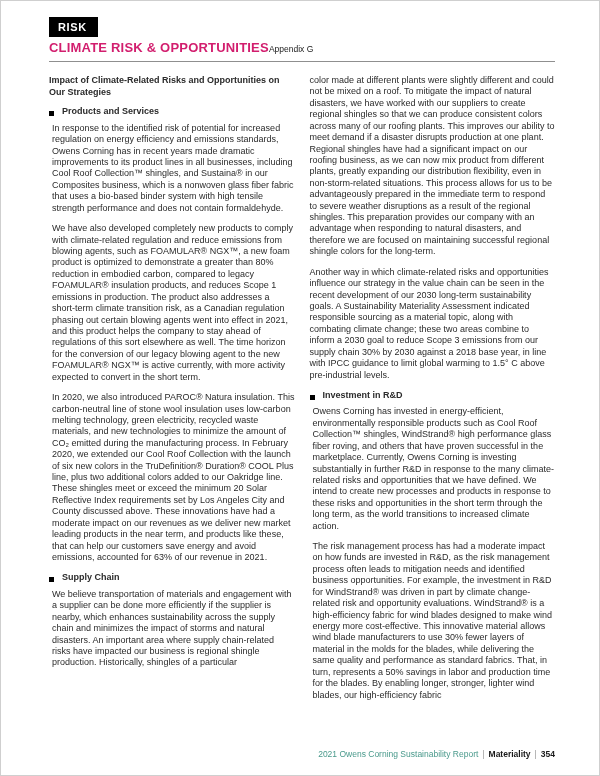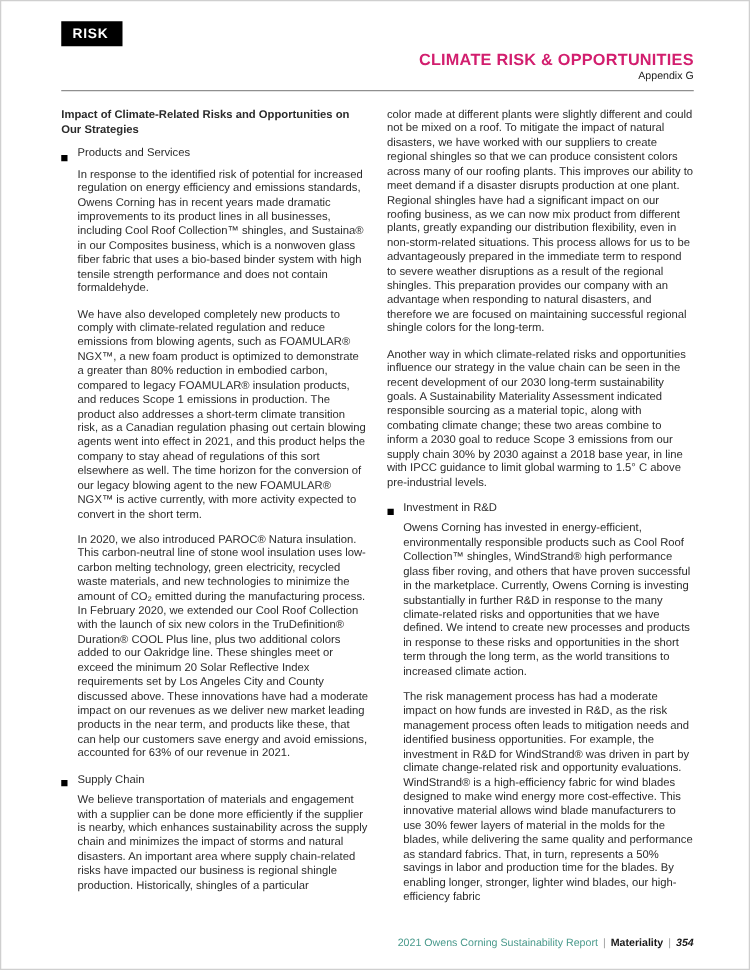--- a/index.html
+++ b/index.html
@@ -16,56 +16,55 @@
   }
   .page-header { padding:16px 44px 0 48px; }
   .tcfd-tag {
     display:inline-block;
     background:#000000; color:#ffffff;
     font-weight:bold; font-size:11px;
     letter-spacing:0.6px;
     padding:4px 11px 4px 9px;
   }
   .title-row {
-    display:flex; justify-content:space-between; align-items:flex-end;
+    display:flex; justify-content:flex-start; align-items:flex-end;
     margin-top:3px;
-    flex-direction:column;
   }
   .page-title {
     margin:0;
     color:var(--brand-pink, #D21E6E);
     font-size:13px; font-weight:bold; letter-spacing:0.2px;
   }
   .appendix-label { font-size:8.5px; font-weight:normal; color:#1a1a1a; padding-bottom:1px; }
   .header-rule { border-top:1px solid #8f8f8f; margin-top:6px; }
 
   .columns {
     display:flex; gap:15px;
     padding:13px 44px 0 48px;
   }
   .col { width:248px; font-size:9px; line-height:1.27; }
   .col p { margin:0 0 9px 0; }
   .section-heading { margin:0 0 8px 0; font-size:9px; font-weight:bold; line-height:1.3; }
 
-  .bullet-item { display:flex; align-items:flex-end; font-weight:normal; margin:2px 0 5px 0; }
+  .bullet-item { display:flex; align-items:center; font-weight:bold; margin:2px 0 5px 0; }
   .bullet-square {
     flex:0 0 auto;
     width:5px; height:5px; background:#000;
     margin:3px 8px 0 0;
   }
-  .bullet-body { margin-left:13px; }
+  .bullet-body { margin-left:3px; }
 
   .page-footer {
     position:absolute; right:44px; bottom:16px;
     font-size:8.5px; white-space:nowrap;
   }
   .footer-report { color:var(--footer-teal, #4a9a8c); }
   .footer-sep { color:#9a9a9a; margin:0 4px; }
   .footer-section { font-weight:bold; color:#1a1a1a; }
-  .footer-page { font-weight:bold; color:#1a1a1a;font-style:italic; }
+  .footer-page { font-weight:bold; color:#1a1a1a; }
 </style>
 </head>
 <body>
 
 <div class="page">
 
   <header class="page-header">
     <div class="tcfd-tag">RISK</div>
     <div class="title-row">
       <h1 class="page-title">CLIMATE RISK &amp; OPPORTUNITIES</h1>

